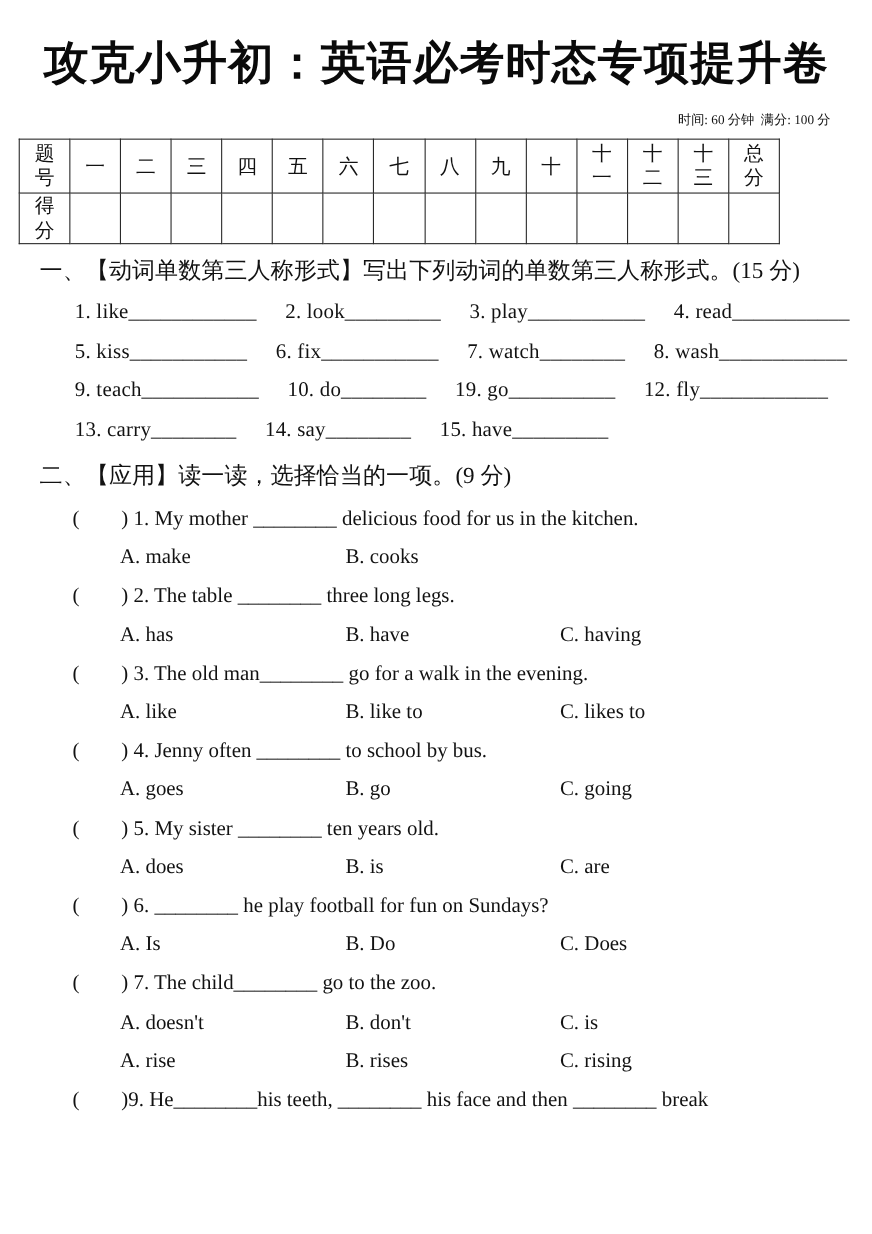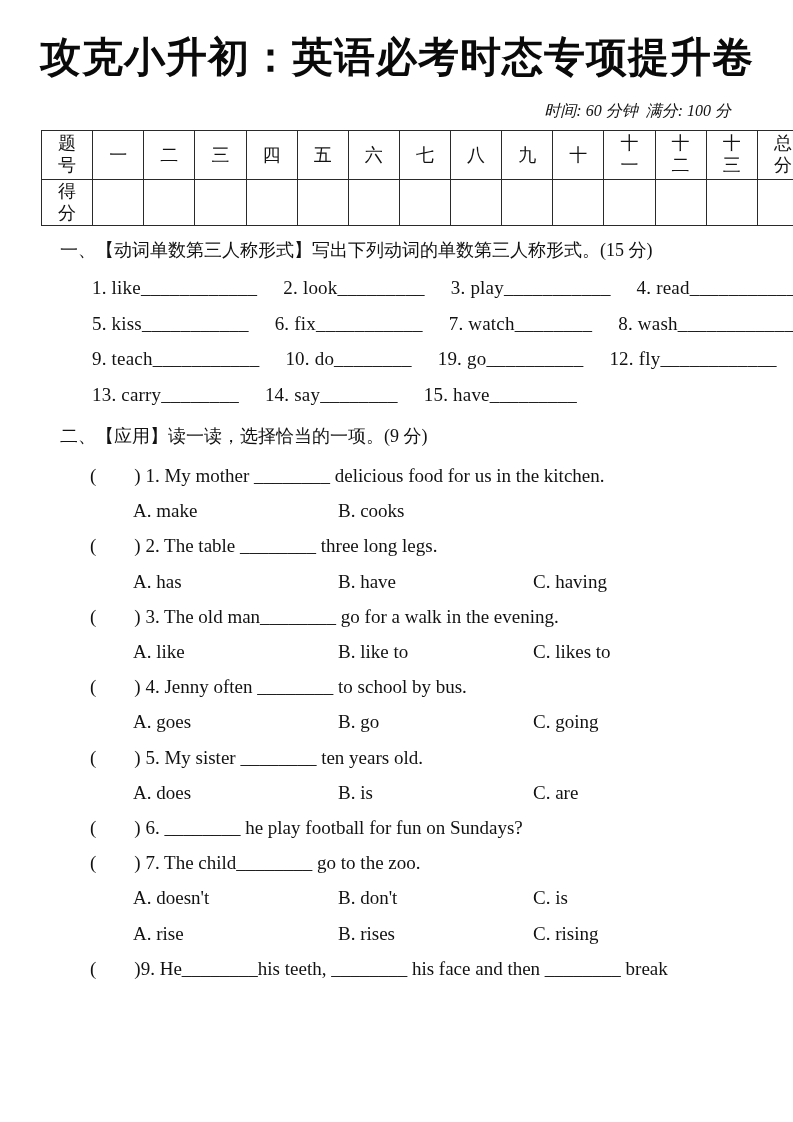--- a/index.html
+++ b/index.html
@@ -4,45 +4,44 @@
 <style>
   html,body { margin:0; padding:0; }
   body {
     width:793px; height:1122px;
     background:#ffffff;
     color:#121212;
     font-family:"Liberation Serif","DejaVu Serif",serif;
     font-size:19px;
     overflow:hidden;
   }
-  .content { padding:0 40px; }
+  .content { padding:0 16px; }
 
   .page-title {
     margin:30px 0 0 0;
     text-align:center;
     font-family:"Liberation Sans","DejaVu Sans",sans-serif;
     font-weight:900;
     font-size:41px;
     letter-spacing:1px;
     color:#0a0a0a;
     white-space:nowrap;
   }
 
   .exam-info {
     text-align:right;
     margin:16px 22px 8px 0;
-    font-size:16px;
+    font-size:12px;
     white-space:pre;
-    font-style:italic;
   }
 
   table.score-table {
     border-collapse:collapse;
     table-layout:fixed;
-    width:768px;
+    width:692px;
     margin-left:1px;
   }
   table.score-table td {
     border:1.5px solid #2a2a2a;
     text-align:center;
     vertical-align:middle;
     font-size:18px;
     padding:0;
   }
   tr.header-row td { height:48px; }
@@ -54,21 +53,21 @@
     word-break:break-all;
   }
 
   .section-heading {
     font-weight:bold;
     font-size:19.5px;
     margin:13px 0 0 20px;
     line-height:30px;
   }
   .part-title {
-    font-size:18px;
+    font-size:21px;
     margin:8px 0 0 20px;
     line-height:32px;
   }
 
   .verb-rows { margin:4px 0 0 52px; }
   .verb-row  { line-height:35.5px; white-space:nowrap; }
   .verb-item { display:inline-block; margin-right:26px; letter-spacing:0.2px; }
 
   .questions { margin-top:6px; }
   .q-line {
@@ -168,20 +167,25 @@
         <span class="q-option">B. go</span>
         <span class="q-option">C. going</span>
       </div>
       <div class="q-line"><span class="q-bracket">(        )</span><span class="q-text"> 5. My sister ________ ten years old.</span></div>
       <div class="q-options">
         <span class="q-option">A. does</span>
         <span class="q-option">B. is</span>
         <span class="q-option">C. are</span>
       </div>
       <div class="q-line"><span class="q-bracket">(        )</span><span class="q-text"> 6. ________ he play football for fun on Sundays?</span></div>
+      <div class="q-options">
+        <span class="q-option">A. Is</span>
+        <span class="q-option">B. Do</span>
+        <span class="q-option">C. Does</span>
+      </div>
       <div class="q-line"><span class="q-bracket">(        )</span><span class="q-text"> 7. The child________ go to the zoo.</span></div>
       <div class="q-options">
         <span class="q-option">A. doesn't</span>
         <span class="q-option">B. don't</span>
         <span class="q-option">C. is</span>
       </div>
       <div class="q-options">
         <span class="q-option">A. rise</span>
         <span class="q-option">B. rises</span>
         <span class="q-option">C. rising</span>

